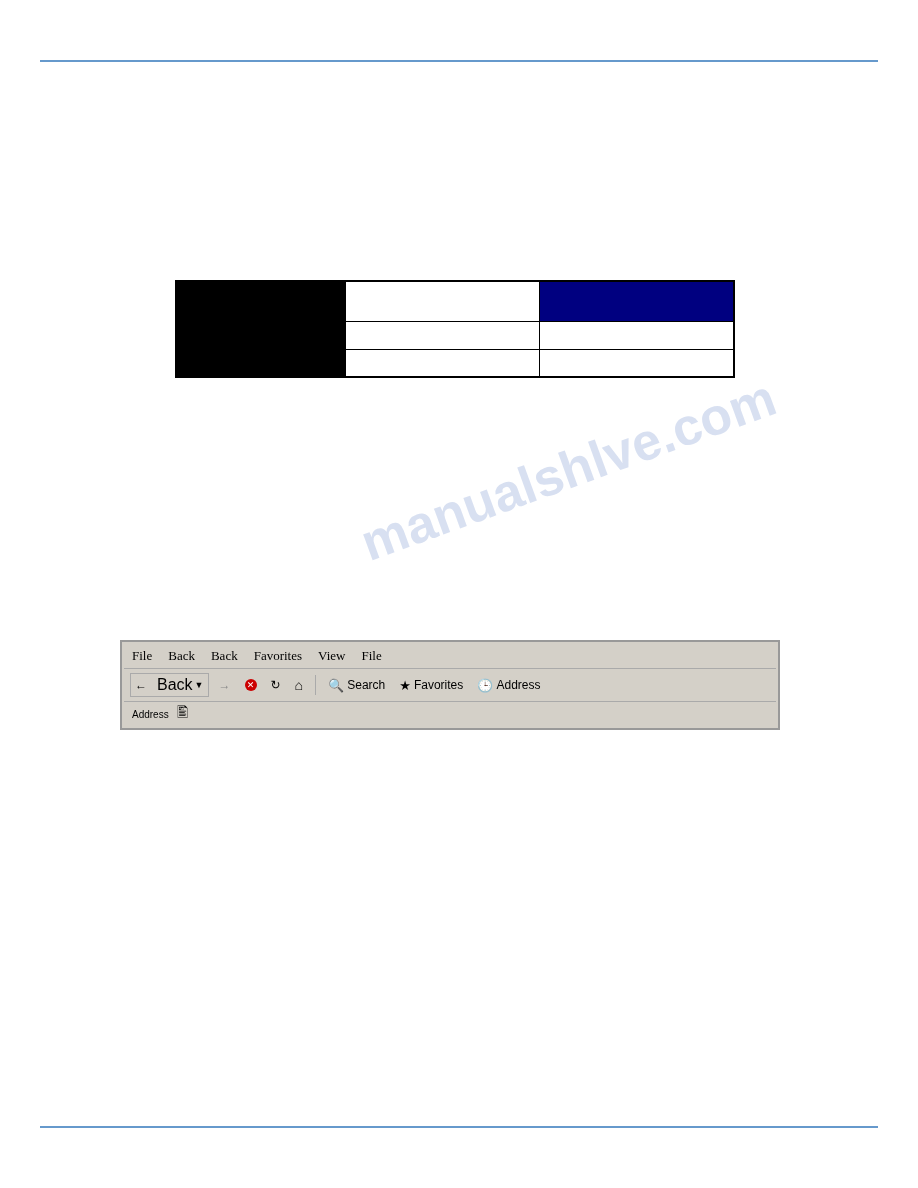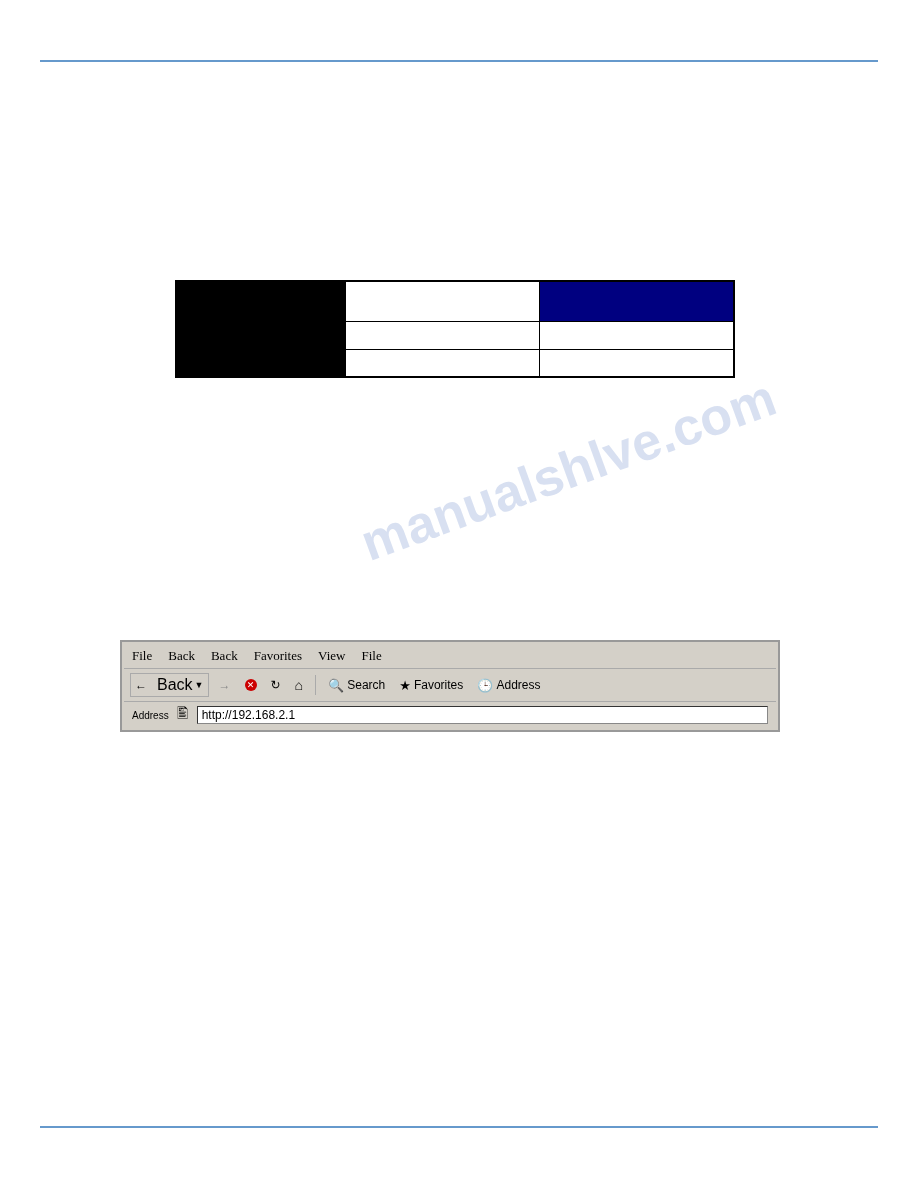--- a/index.html
+++ b/index.html
@@ -299,16 +299,15 @@
     <button class="toolbar-btn">
       <span class="hist-clock">🕒</span>
       <span>Address</span>
     </button>
 
   </div>
 
   <div class="address-bar">
     <span class="address-label">Address</span>
     <span class="address-icon" style="font-size:14px;">🖺</span>
-    <input class="address-input" type="text" value="http://192.168.2.1" style="">
   </div>
 
 </div>
 
 </body></html>

